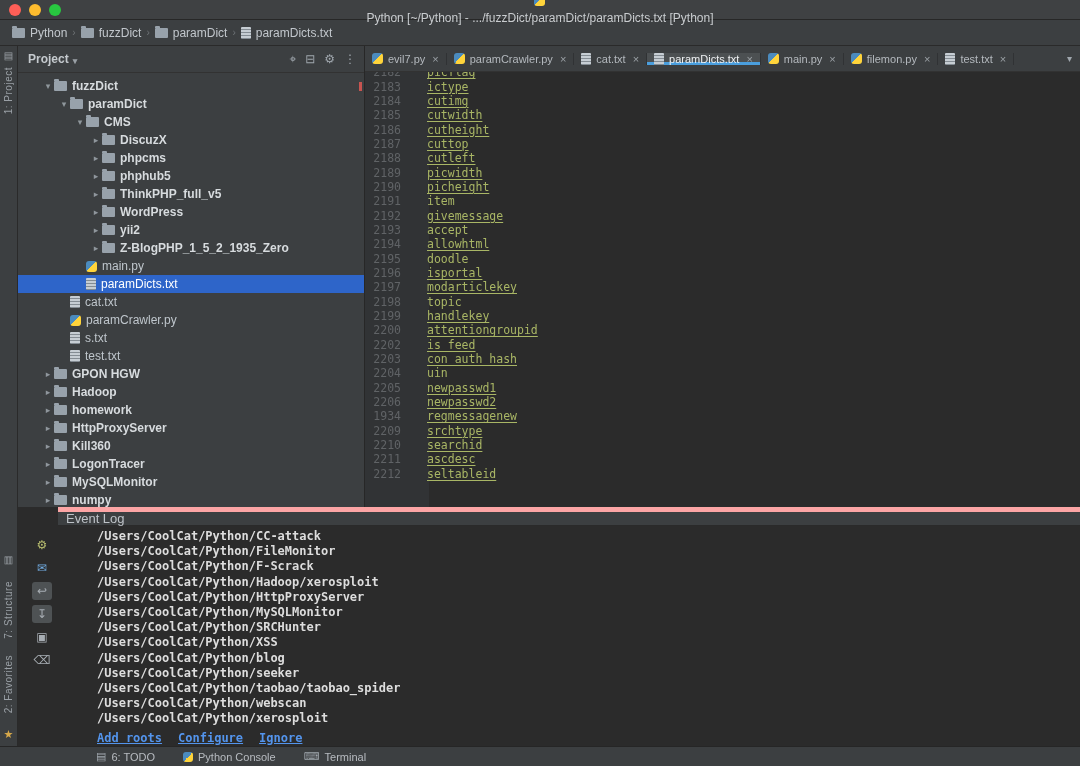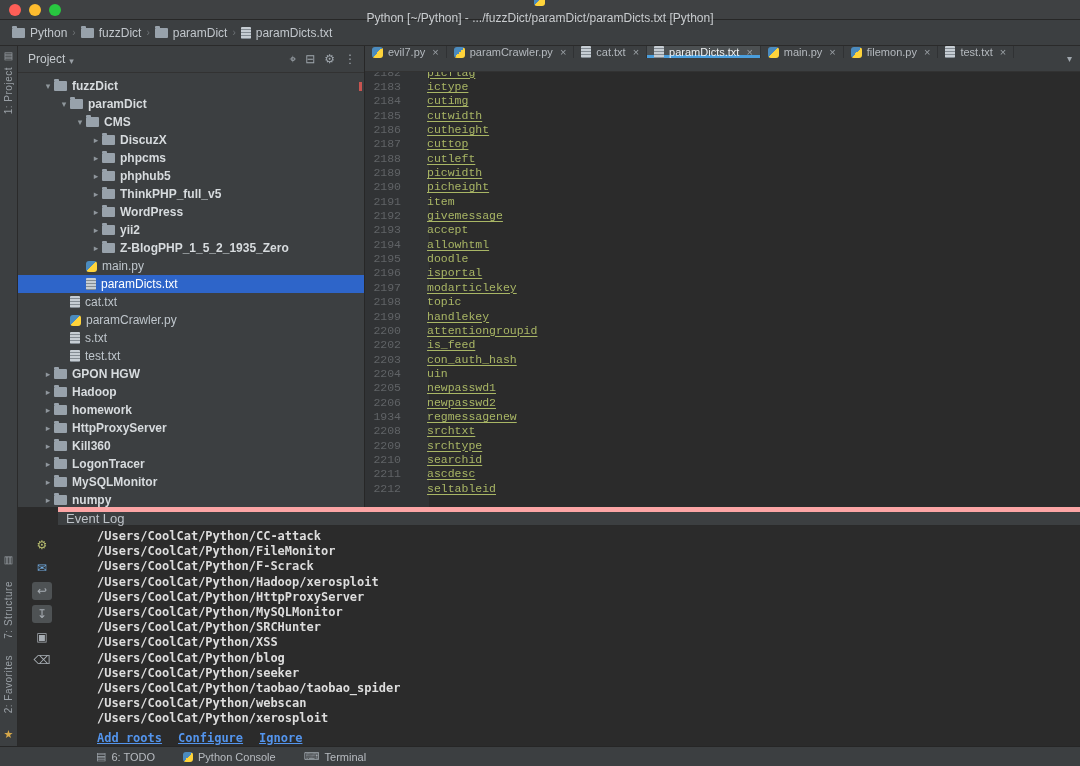--- a/index.html
+++ b/index.html
@@ -43,45 +43,45 @@
     font-size:10px; color:#9aa0a6; letter-spacing:.5px; white-space:nowrap; }
   .dock-ic { font-size:10px; color:#9aa0a6; line-height:1; }
   .dock-ic.star { color:#d6a84a; font-size:11px; }
   .right-col { flex:1; display:flex; flex-direction:column; min-width:0; }
   .main { display:flex; height:461px; min-width:0; }
   
   .project { width:347px; background:#3c3f41; border-right:1px solid #272727;
     display:flex; flex-direction:column; position:relative; }
   .project-header { height:27px; border-bottom:1px solid #323232; display:flex;
     align-items:center; padding:0 8px 0 10px; font-size:12px; color:#c5cace; }
-  .ph-title { display:flex; align-items:flex-end; gap:4px; }
+  .ph-title { display:flex; align-items:flex-end; gap:4px;font-weight:bold; }
   .ph-chevron { color:#9aa0a6; font-size:9px; }
   .ph-icons { margin-left:auto; display:flex; gap:9px; color:#9fa6ad; font-size:12px; }
   .ph-icons span { cursor:default; }
   .tree { flex:1; overflow:hidden; padding-top:4px; font-size:12px; position:relative; }
   .row { height:18px; display:flex; align-items:center; color:#bfc6cc; white-space:nowrap; }
   .row .arrow { width:12px; flex:none; text-align:center; color:#8f969c; font-size:9px; }
   .row .spacer { width:12px; flex:none; }
   .row .lbl { margin-left:5px; }
   .row.dir .lbl { font-weight:700; color:#d7dbde; }
   .row.selected { background:#2e65c9; }
   .row.selected .lbl { color:#ffffff; }
   .err-mark { position:absolute; top:9px; right:2px; width:3px; height:9px; background:#c75450; }
   
   .editor-pane { flex:1; min-width:0; display:flex; flex-direction:column; background:#2b2b2b; }
   .tabs { height:26px; background:#3c3f41; border-bottom:1px solid #323232;
-    display:flex; align-items:flex-start; font-size:11px; color:#b4b9be; }
+    display:flex; align-items:center; font-size:11px; color:#b4b9be; }
   .tab { display:flex; align-items:center; gap:5px; padding:0 7px; border-right:1px solid #303234; }
   .tab .close { color:#9ba1a6; font-size:11px; margin-left:2px; }
   .tab.active { background:#4c5052; color:#eef1f3; box-shadow:inset 0 -3px 0 #4a9edd; }
   .tabs-more { margin-left:auto; align-self:center; padding:0 8px; color:#9fa6ad; font-size:10px; }
   .editor { flex:1; overflow:hidden;
     background:linear-gradient(90deg,#313335 0,#313335 64px,#2b2b2b 64px);
     font-family:"DejaVu Sans Mono", monospace; font-size:11.5px; }
-  .editor-inner { margin-top:-7px;font-family:Liberation Mono, monospace; }
+  .editor-inner { margin-top:-7px; }
   .eline { height:14.35px; display:flex; align-items:center; }
   .eline .num { width:50px; flex:none; text-align:right; padding-right:14px; color:#606366; }
   .eline .word { padding-left:12px; color:#a9b665; }
   .eline .word.u { text-decoration:underline; text-underline-offset:2px; }
   
   .eventlog-bar { height:19px; background:#3c3f41; border-top:5px solid #fca5a5;
     border-bottom:1px solid #2a2a2a; display:flex; align-items:center;
     padding-left:8px; font-size:13px; color:#bdc2c7;margin-left:40px; }
   .console { height:220px; display:flex; background:#2b2b2b; min-width:0; }
   .ctools { width:48px; flex:none; display:flex; flex-direction:column; align-items:center;
@@ -425,24 +425,20 @@
                 <span class="num">2205</span>
                 <span class="word u">newpasswd1</span>
               </div>
               <div class="eline">
                 <span class="num">2206</span>
                 <span class="word u">newpasswd2</span>
               </div>
               <div class="eline">
                 <span class="num">1934</span>
                 <span class="word u">regmessagenew</span>
-              </div>
-              <div class="eline">
-                <span class="num">2208</span>
-                <span class="word u">srchtxt</span>
               </div>
               <div class="eline">
                 <span class="num">2209</span>
                 <span class="word u">srchtype</span>
               </div>
               <div class="eline">
                 <span class="num">2210</span>
                 <span class="word u">searchid</span>
               </div>
               <div class="eline">

